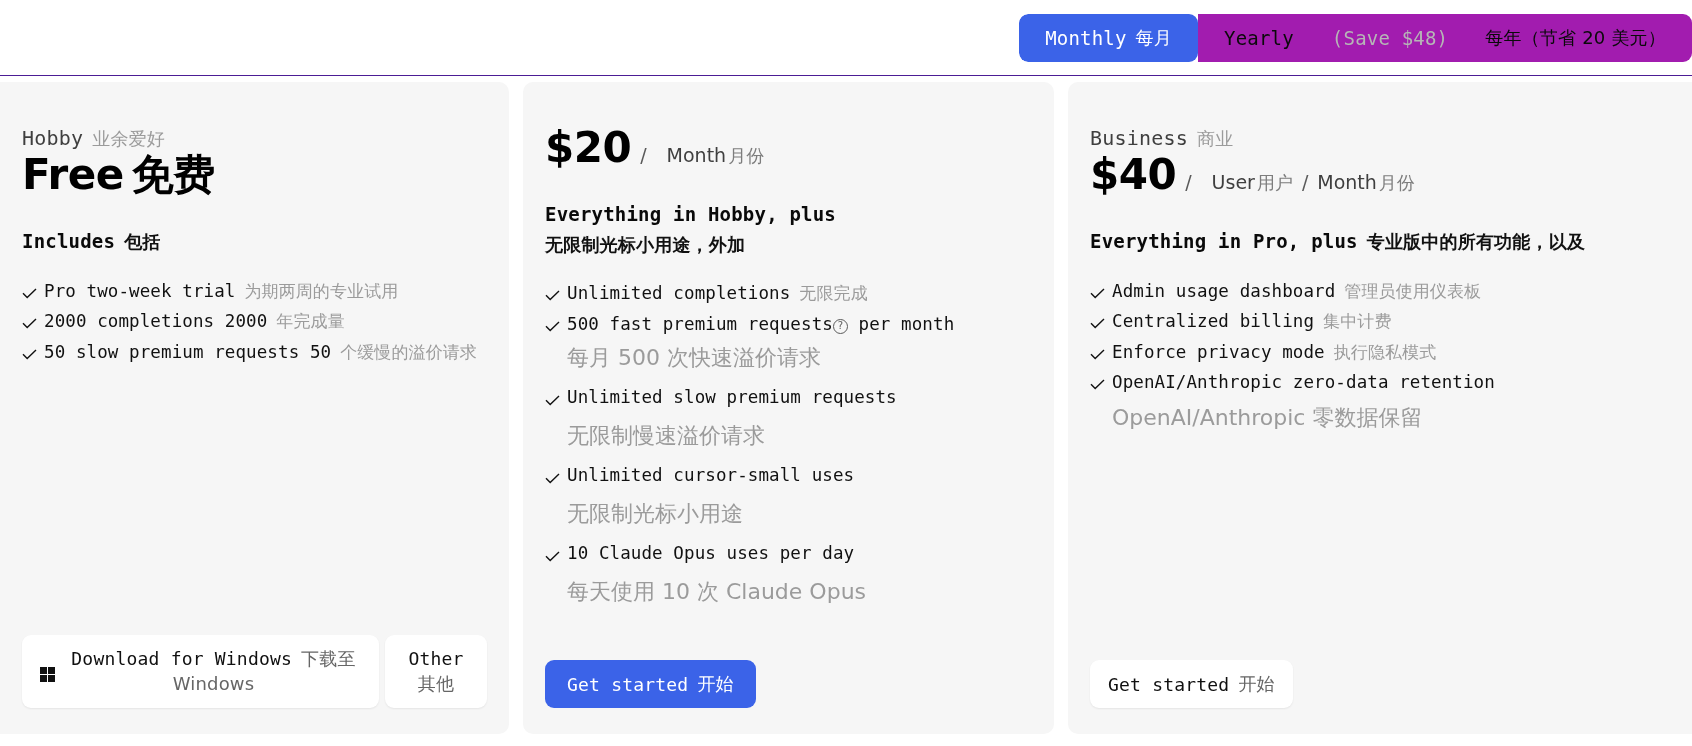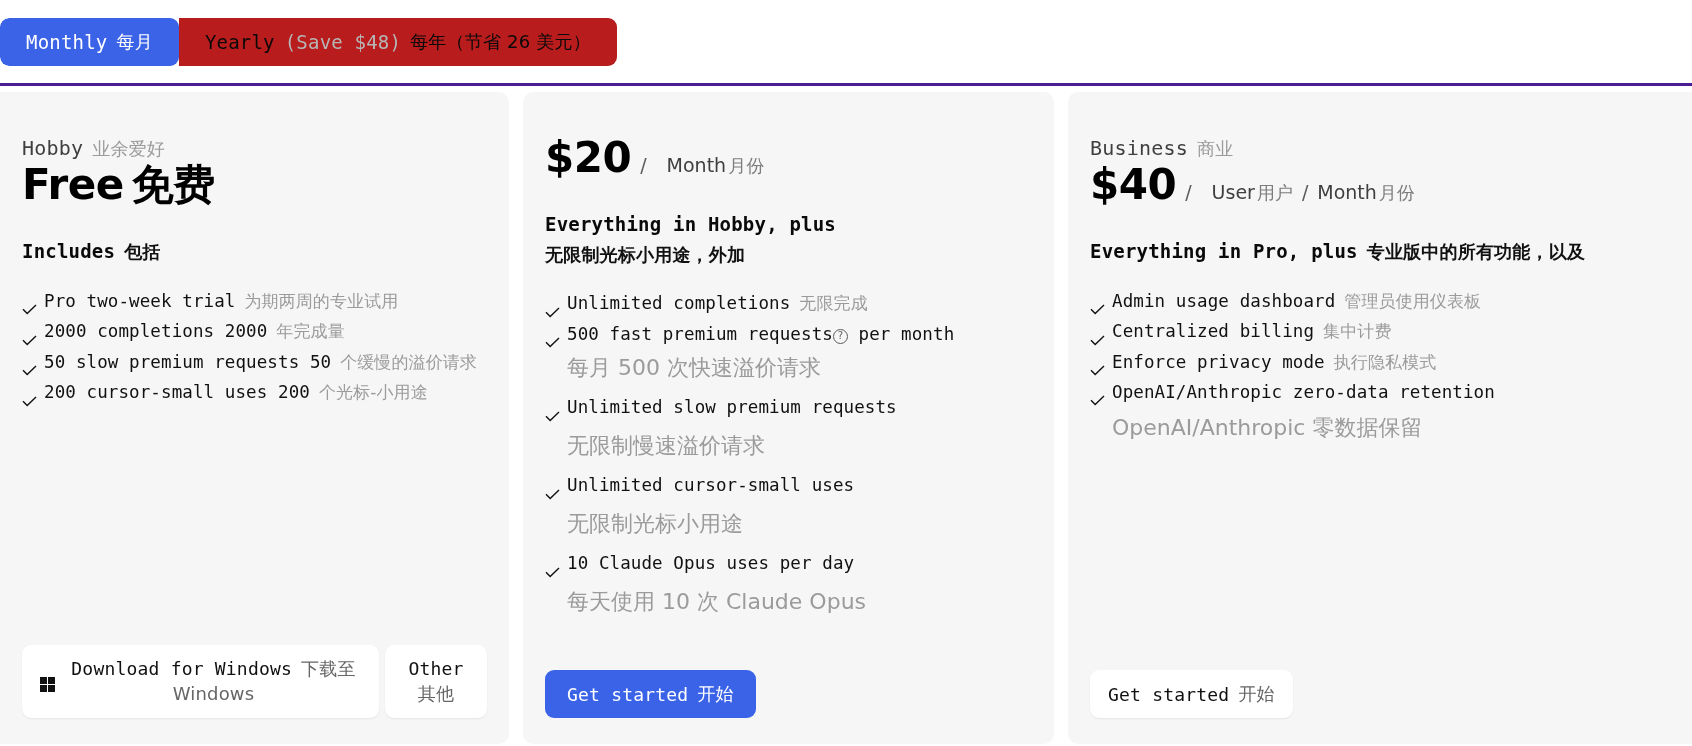--- a/index.html
+++ b/index.html
@@ -11,26 +11,26 @@
     width: 1692px;
     height: 746px;
     overflow: hidden;
     font-family: "DejaVu Sans Mono", "Liberation Mono", monospace;
     color: #0a0a0a;
     -webkit-font-smoothing: antialiased;
   }
 
   
   .toggle-bar {
-    height: 86px;
+    height: 76px;
     background: #ffffff;
     display: flex;
     align-items: center;
-    justify-content: flex-start;
-    border-bottom: 3px solid #4c1d95;
+    justify-content: flex-end;
+    border-bottom: 1px solid #4c1d95;
     box-sizing: border-box;
   }
   .toggle-group {
     display: flex;
     align-items: stretch;
     border-radius: 9px;
     overflow: hidden;
     background: #ffffff;
   }
   .toggle-opt {
@@ -44,22 +44,23 @@
     white-space: nowrap;
     cursor: pointer;
     user-select: none;
   }
   .toggle-opt.active {
     background: #3b63e8;
     color: #ffffff;
     border-radius: 9px;
   }
   .toggle-opt.inactive {
-    background: #b91c1c;
+    background: #a21caf;
     color: #0a0a0a;
+    gap: 28px;
   }
   .toggle-sub {
     color: #b6b6b6;
     margin-left: 10px;
   }
   .cn {
     font-family: "DejaVu Sans", "Liberation Sans", sans-serif;
     margin-left: 9px;
     font-size: 18px;
   }
@@ -131,21 +132,21 @@
     font-weight: bold;
     margin: 0 0 20px 0;
     line-height: 1.55;
     letter-spacing: 0.2px;
   }
   .includes .cn { font-weight: bold; color: #111111; }
 
   .feat-list { margin: 0; padding: 0; list-style: none; }
   .feat {
     display: flex;
-    align-items: flex-end;
+    align-items: center;
     font-size: 17.5px;
     line-height: 1.62;
     margin-bottom: 2px;
     color: #111111;
     letter-spacing: 0.1px;
   }
   .check {
     flex: 0 0 auto;
     width: 22px;
     margin-top: 5px;
@@ -228,21 +229,21 @@
 
 <div class="toggle-bar">
   <div class="toggle-group">
     <div class="toggle-opt active">
       <span>Monthly</span>
       <span class="cn">每月</span>
     </div>
     <div class="toggle-opt inactive">
       <span>Yearly</span>
       <span class="toggle-sub">(Save $48)</span>
-      <span class="cn">每年（节省 26 美元）</span>
+      <span class="cn">每年（节省 20 美元）</span>
     </div>
   </div>
 </div>
 
 <div class="cards">
 
   <div class="card hobby">
     <div class="plan-name">
       <span>Hobby</span><span class="cn cn-dim">业余爱好</span>
     </div>
@@ -270,28 +271,20 @@
           </span>
         <span class="feat-text"><span>2000 completions 2000</span><span class="cn">年完成量</span></span>
       </li>
       <li class="feat">
         <span class="check">
             <svg width="15" height="11" viewBox="0 0 15 11">
               <path d="M1 5.2 L5.2 9.6 L14 1" fill="none" stroke="currentColor" stroke-width="1.4"></path>
             </svg>
           </span>
         <span class="feat-text"><span>50 slow premium requests 50</span><span class="cn">个缓慢的溢价请求</span></span>
-      </li>
-      <li class="feat">
-        <span class="check">
-            <svg width="15" height="11" viewBox="0 0 15 11">
-              <path d="M1 5.2 L5.2 9.6 L14 1" fill="none" stroke="currentColor" stroke-width="1.4"></path>
-            </svg>
-          </span>
-        <span class="feat-text"><span>200 cursor-small uses 200</span><span class="cn">个光标-小用途</span></span>
       </li>
     </ul>
 
     <div class="cta-row">
       <button class="btn btn-white btn-download">
         <span class="win-icon">
           <svg width="15" height="15" viewBox="0 0 15 15">
               <rect x="0" y="0" width="7" height="7" fill="#111"></rect>
               <rect x="8" y="0" width="7" height="7" fill="#111"></rect>
               <rect x="0" y="8" width="7" height="7" fill="#111"></rect>

